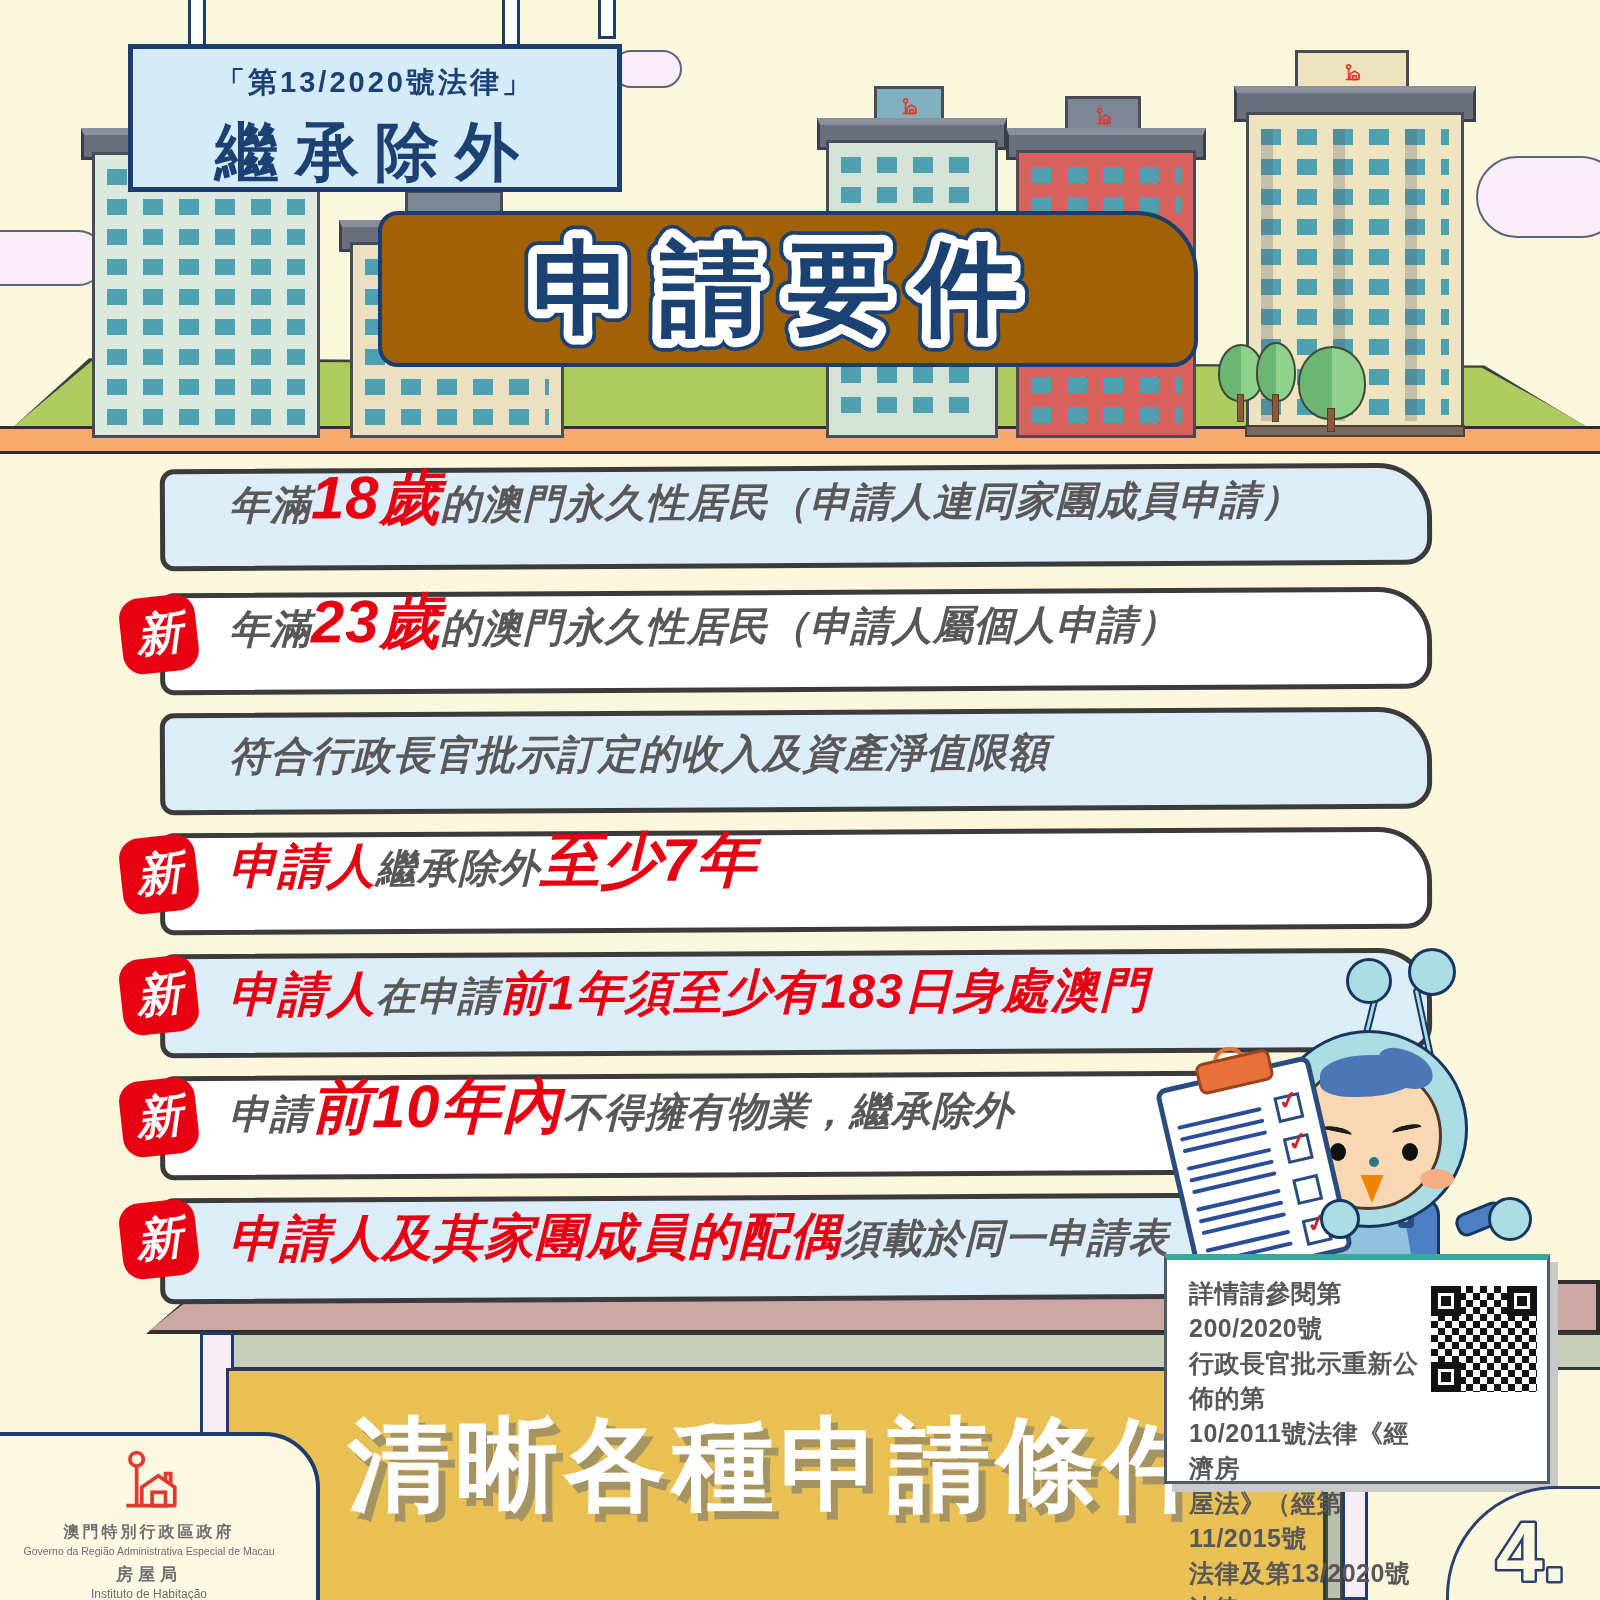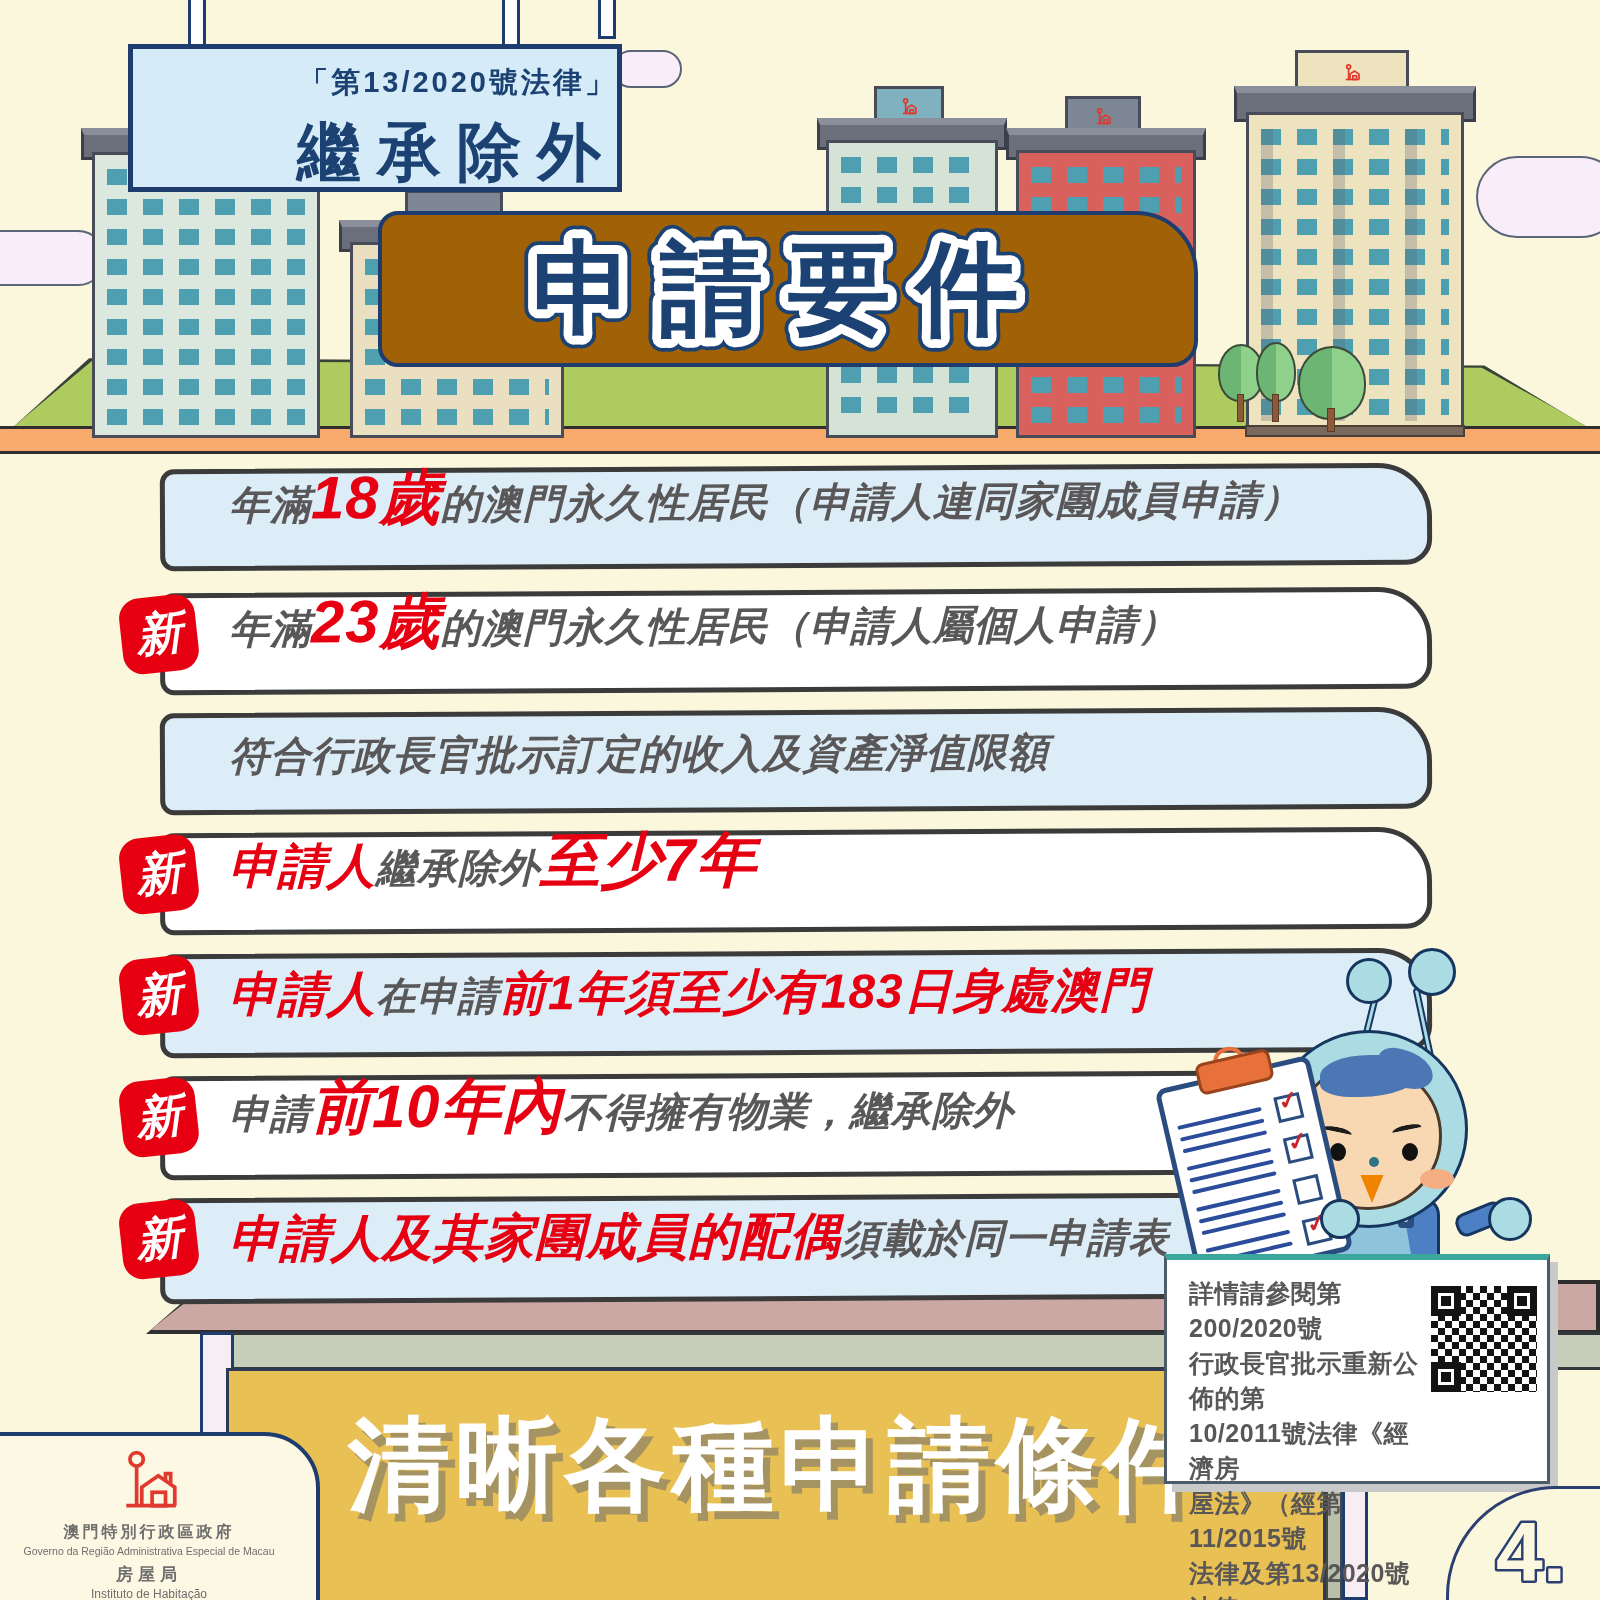--- a/index.html
+++ b/index.html
@@ -35,21 +35,21 @@
   .minilogo{width:18px;height:18px;}
 
   .tree{position:absolute;}
   .tree .crown{position:absolute;left:0;top:0;width:100%;border:2px solid #3d4a3b;
     background:linear-gradient(90deg,#6DB573 50%,#8FD08B 50%);border-radius:50% 50% 46% 46%;}
   .tree .trunk{position:absolute;background:#8A5A3B;border:1px solid #5d3c26;}
 
   
   .rod{position:absolute;width:12px;background:#FFFFFF;border:3px solid #1E3C6E;border-top:none;}
   #law-sign{position:absolute;left:128px;top:44px;width:494px;height:148px;background:#D5EBF7;
-    border:5px solid #1E3C6E;box-sizing:border-box;text-align:right;}
+    border:5px solid #1E3C6E;box-sizing:border-box;text-align:center;}
   #law-sign .l1{margin-top:14px;font-size:29px;letter-spacing:3px;color:#1B4273;font-weight:bold;}
   #law-sign .l2{margin-top:6px;font-size:64px;letter-spacing:16px;color:#1B4273;font-weight:bold;}
 
   
   #title-banner{position:absolute;left:378px;top:211px;width:820px;height:156px;background:#a16207;
     border:4px solid #1E3C6E;box-sizing:border-box;border-radius:20px 62px 26px 20px;}
   #title-banner svg{width:100%;height:100%;}
 
   
   #requirements{position:absolute;left:160px;top:466px;width:1280px;height:850px;font-style:italic;}

